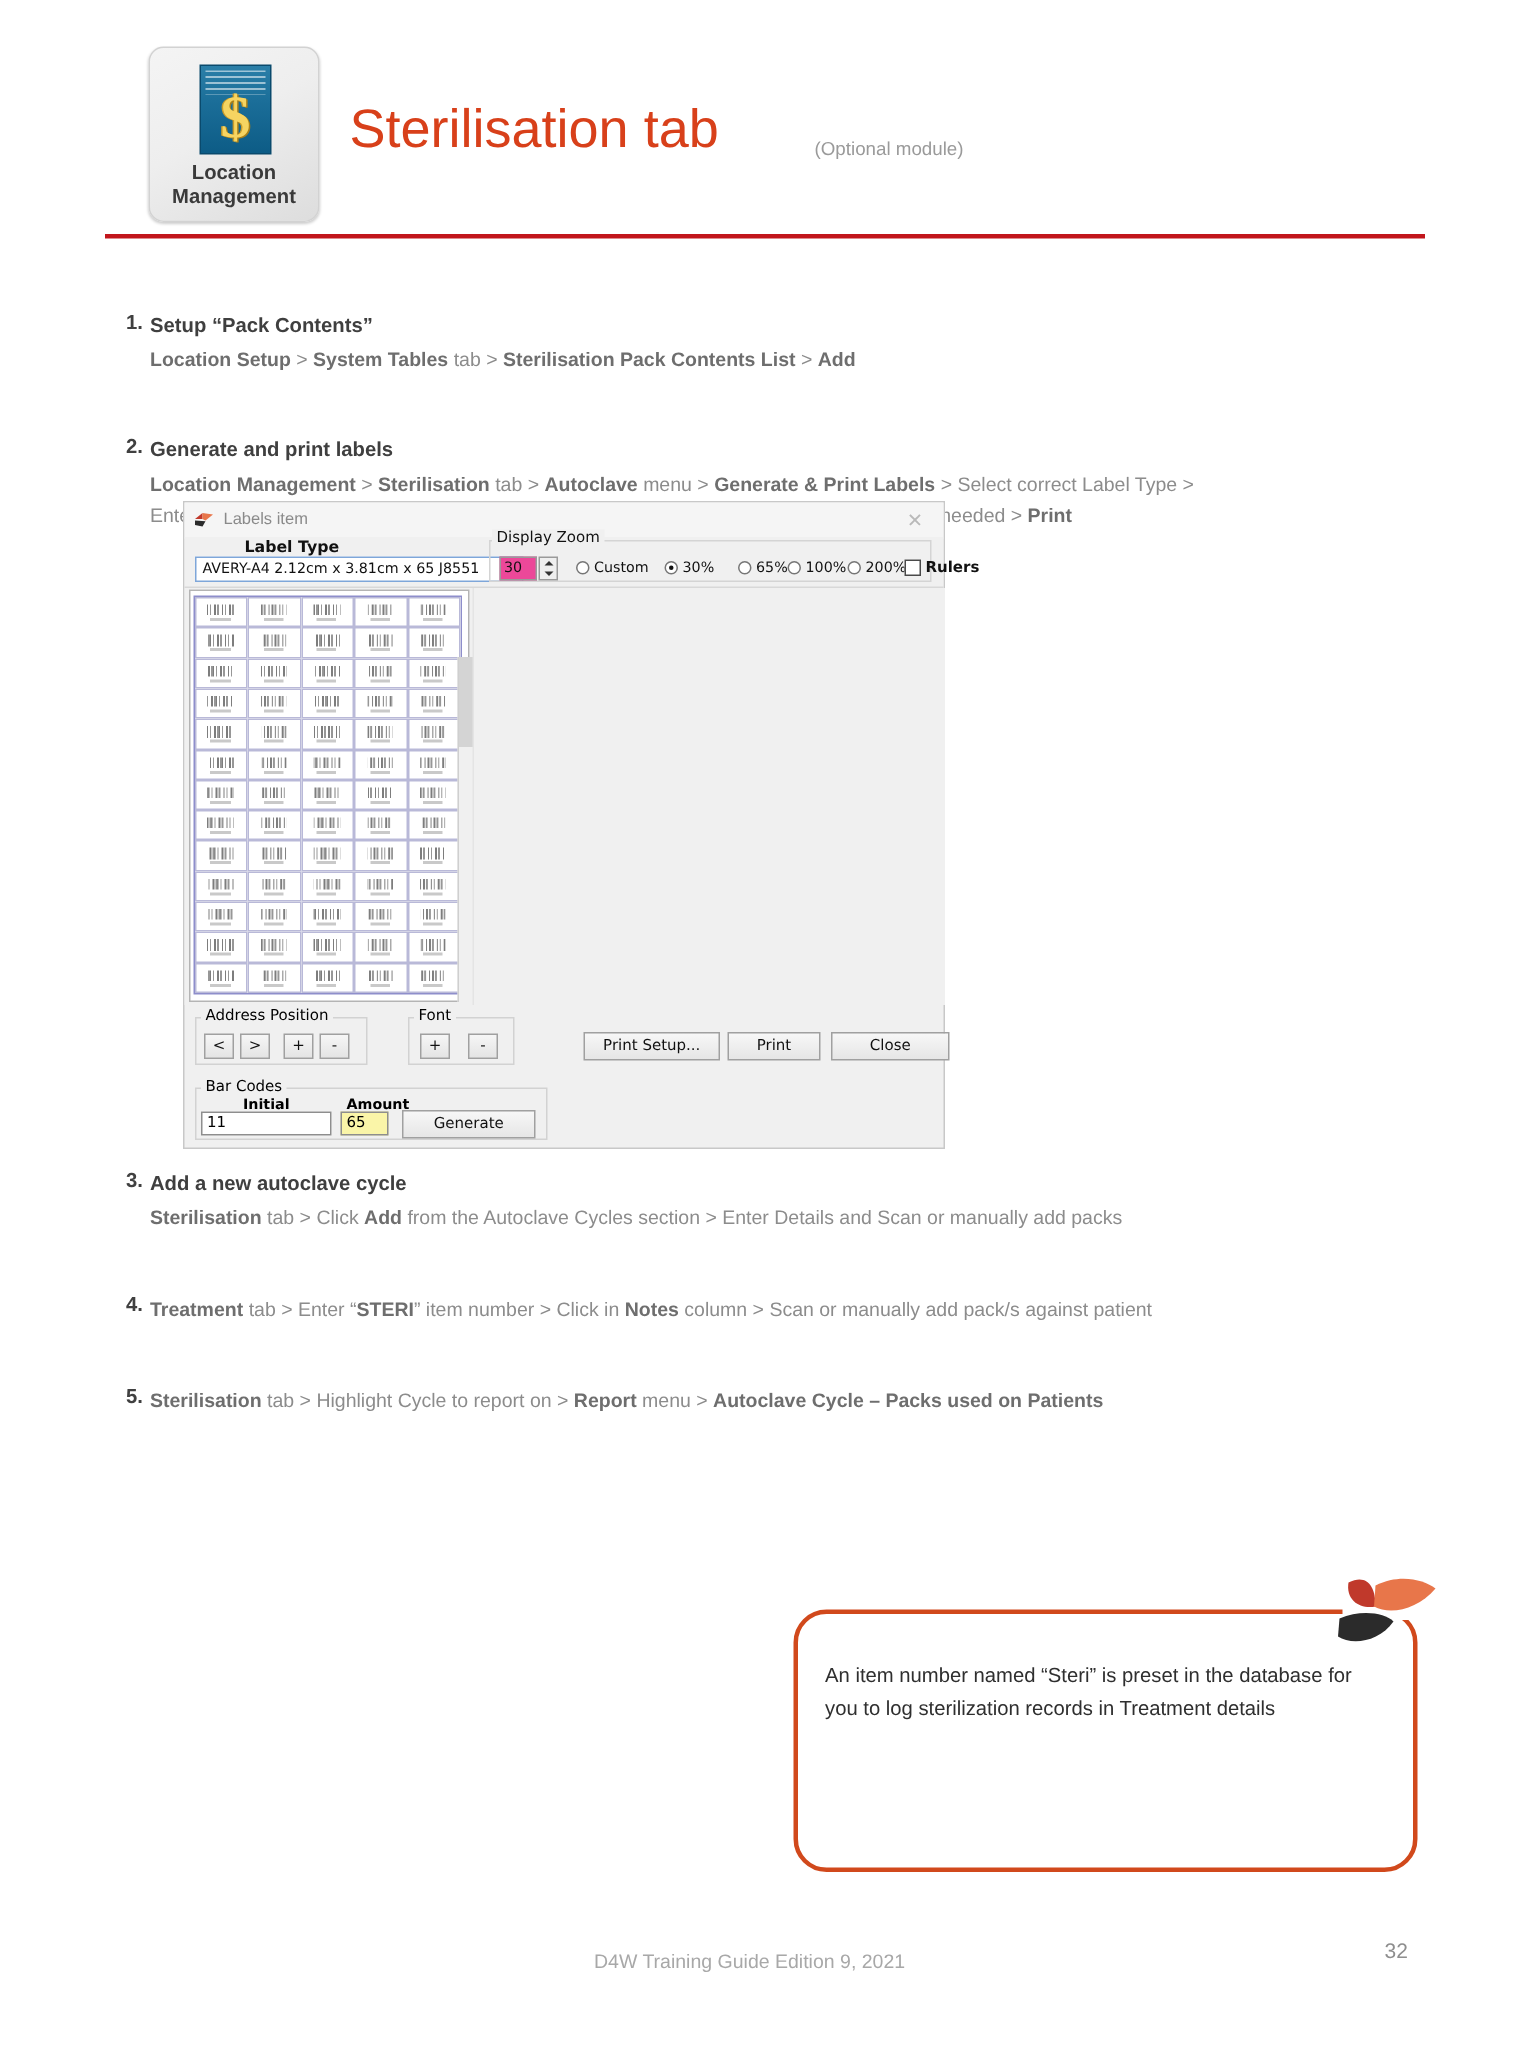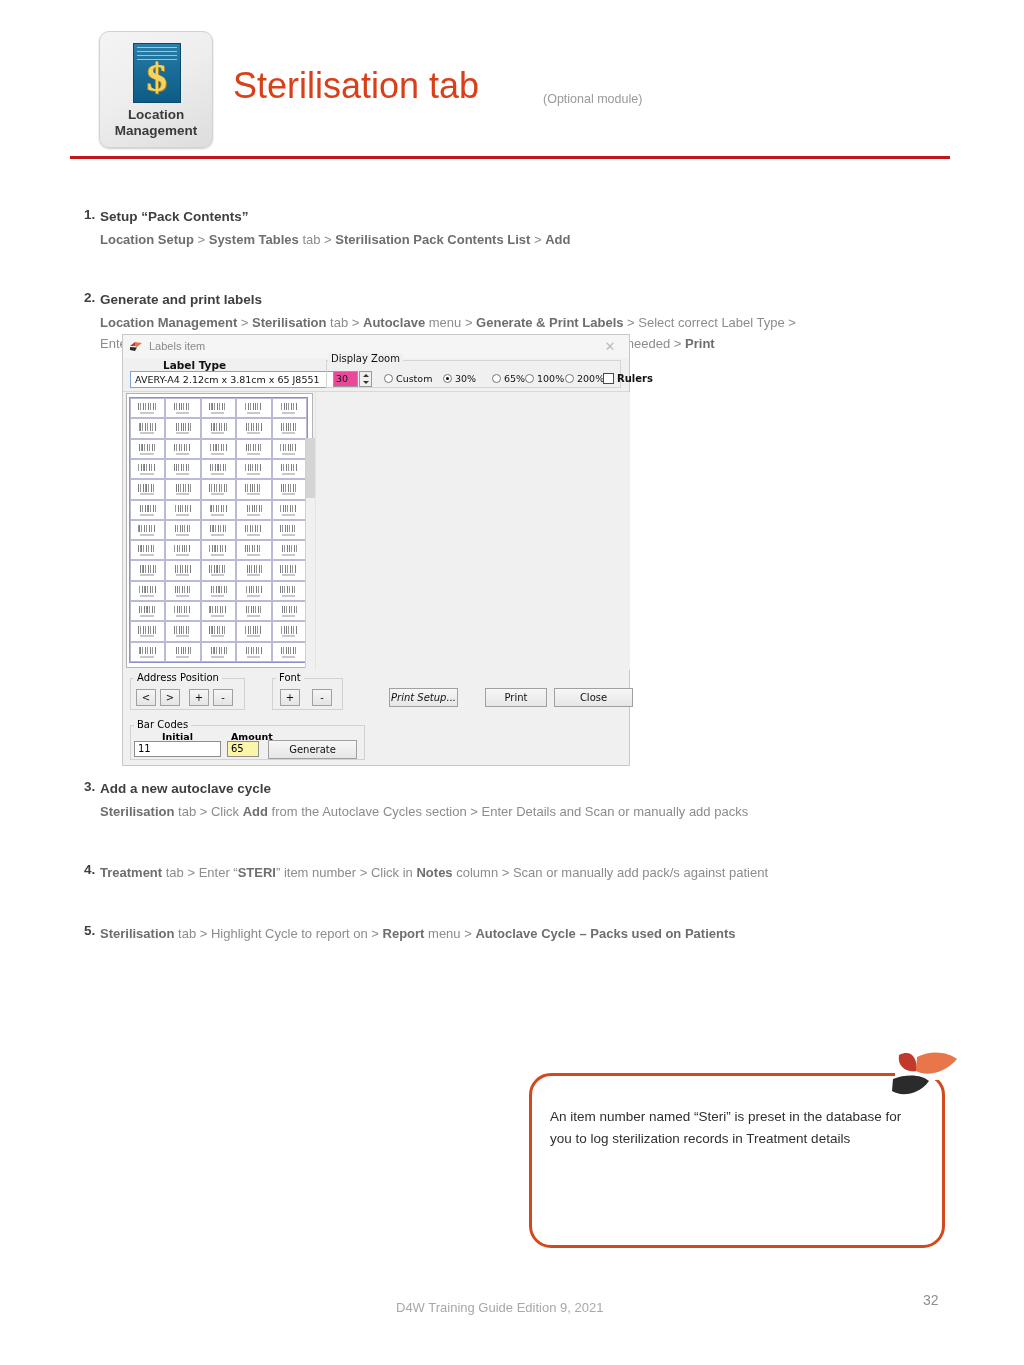--- a/index.html
+++ b/index.html
@@ -890,21 +890,21 @@
   <div class="mini-btn" style="left:13px; top:354px;">&lt;</div>
   <div class="mini-btn" style="left:37px; top:354px;">&gt;</div>
   <div class="mini-btn" style="left:66px; top:354px;">+</div>
   <div class="mini-btn" style="left:90px; top:354px;">-</div>
 
   <div id="font-group"></div>
   <div id="font-caption">Font</div>
   <div class="mini-btn" style="left:157px; top:354px;">+</div>
   <div class="mini-btn" style="left:189px; top:354px;">-</div>
 
-  <div class="wide-btn" style="left:266px; top:353px; width:69px;font-style:italic;">Print Setup...</div>
+  <div class="wide-btn" style="left:266px; top:353px; width:91px;">Print Setup...</div>
   <div class="wide-btn" style="left:362px; top:353px; width:62px;">Print</div>
   <div class="wide-btn" style="left:431px; top:353px; width:79px;">Close</div>
 
   <div id="barcodes-group"></div>
   <div id="barcodes-caption">Bar Codes</div>
   <div id="cap-initial">Initial</div>
   <div id="cap-amount">Amount</div>
   <div id="in-initial">11</div>
   <div id="in-amount">65</div>
   <div class="wide-btn" style="left:145px; top:405px; width:89px;">Generate</div>

